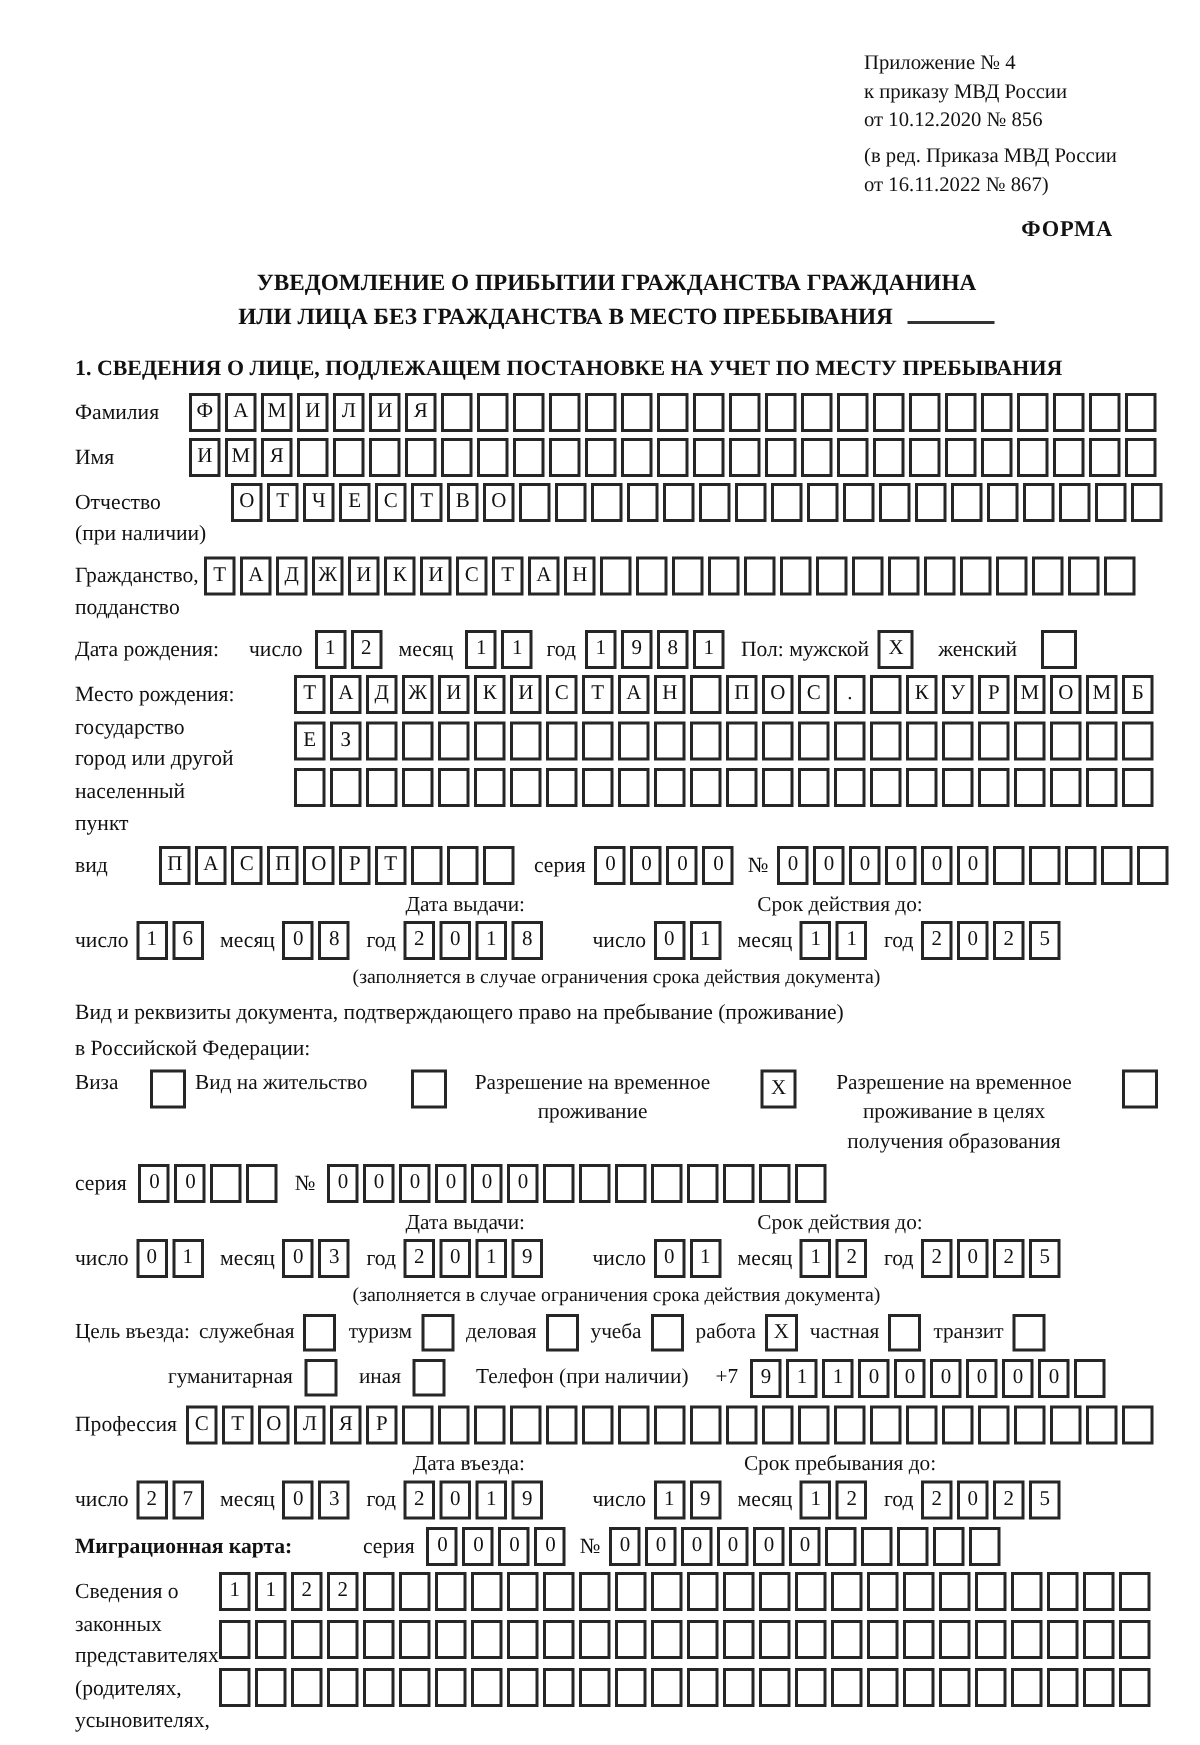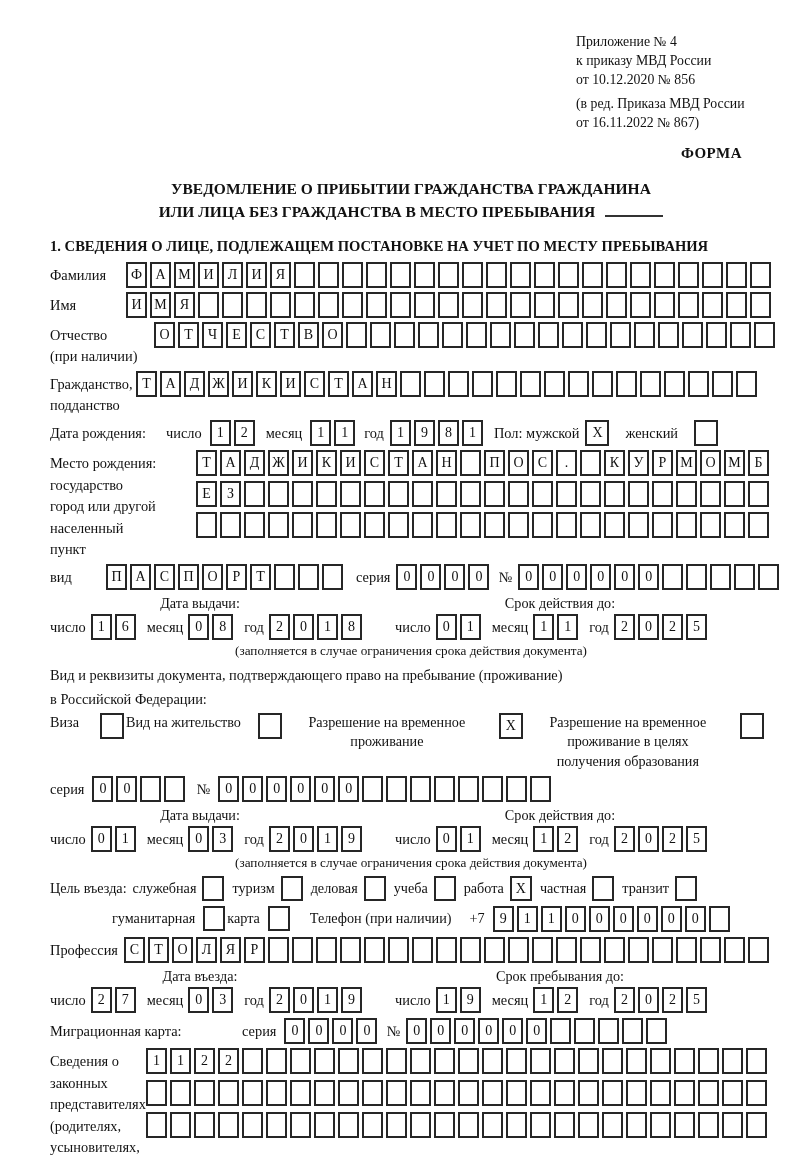--- a/index.html
+++ b/index.html
@@ -36,36 +36,36 @@
   }
   .cbox {
     flex:none; display:inline-block; width:24px; height:26px; border:2px solid #262626;
     text-align:center; font-size:14px; line-height:22px; background:#fff;
   }
   .cbox.sm { width:22px; height:25px; line-height:21px; }
 
   
   .inline-lbl { font-size:14.4px; line-height:26px; flex:none; }
   .ml6{margin-left:6px;} .ml8{margin-left:8px;} .ml10{margin-left:10px;}
-  .ml14{margin-left:2px;} .ml16{margin-left:16px;} .ml20{margin-left:20px;} .mr6{margin-right:6px;} .mr8{margin-right:8px;}
+  .ml14{margin-left:14px;justify-content:center;} .ml16{margin-left:16px;} .ml20{margin-left:20px;} .mr6{margin-right:6px;} .mr8{margin-right:8px;}
 
   
   .multi { display:flex; align-items:flex-start; margin-bottom:3px;justify-content:space-between; }
   .multi .label-col { flex:none; font-size:14.4px; line-height:21.5px; padding-top:3px; }
   .multi .rows-col .cells { margin-bottom:5px; }
 
   .center-bold { text-align:center; font-weight:bold; font-size:14.2px; margin:3px 0 4px 0; }
 
   
   .date-block { margin-bottom:5px; }
   .date-cols { display:flex; }
   .date-col-l { width:345px; flex:none; }
   .date-col-r { flex:1; }
   .date-title { text-align:center; font-size:14.2px; line-height:19px; font-weight:normal; }
-  .date-col-l .date-title { width:300px; }
+  .date-col-l .date-title { width:300px;text-align:right; }
   .date-col-r .date-title { width:330px; }
   .date-line { display:flex; align-items:flex-start; margin-top:1px; }
   .date-line .inline-lbl { margin-right:5px; }
   .date-line .cells { margin-right:8px; }
   .date-note { text-align:center; font-size:13.2px; line-height:17px; margin-top:2px; }
 
   .plain-line { font-size:14.4px; line-height:22px; margin-bottom:2px; }
 
   
   .resdoc { display:flex; align-items:flex-start; margin:3px 0 5px 0; }
@@ -556,21 +556,21 @@
     <span class="cbox sm mr8">X</span>
     <span class="inline-lbl mr6">частная</span>
     <span class="cbox sm mr8"></span>
     <span class="inline-lbl mr6">транзит</span>
     <span class="cbox sm"></span>
   </div>
 
   <div class="purpose" style="padding-left:62px;">
     <span class="inline-lbl mr8">гуманитарная</span>
     <span class="cbox sm"></span>
-    <span class="inline-lbl ml14 mr8">карта</span>
+    <span class="inline-lbl ml14 mr8">иная</span>
     <span class="cbox sm"></span>
     <span class="inline-lbl ml20 mr8">Телефон (при наличии)</span>
     <span class="inline-lbl ml10 mr8">+7</span>
     <span class="cells">
         <span class="cell">9</span>
         <span class="cell">1</span>
         <span class="cell">1</span>
         <span class="cell">0</span>
         <span class="cell">0</span>
         <span class="cell">0</span>
@@ -657,21 +657,21 @@
               <span class="cell">0</span>
               <span class="cell">2</span>
               <span class="cell">5</span>
             </span>
         </div>
       </div>
     </div>
   </div>
 
   <div class="row">
-    <span class="inline-lbl" style="width:150px;">Миграционная карта:</span>
+    <span class="inline-lbl" style="width:150px;font-weight:bold;">Миграционная карта:</span>
     <span class="inline-lbl mr8" style="margin-left:42px;">серия</span>
     <span class="cells">
         <span class="cell">0</span>
         <span class="cell">0</span>
         <span class="cell">0</span>
         <span class="cell">0</span>
       </span>
     <span class="inline-lbl ml6 mr6">№</span>
     <span class="cells">
         <span class="cell">0</span>

